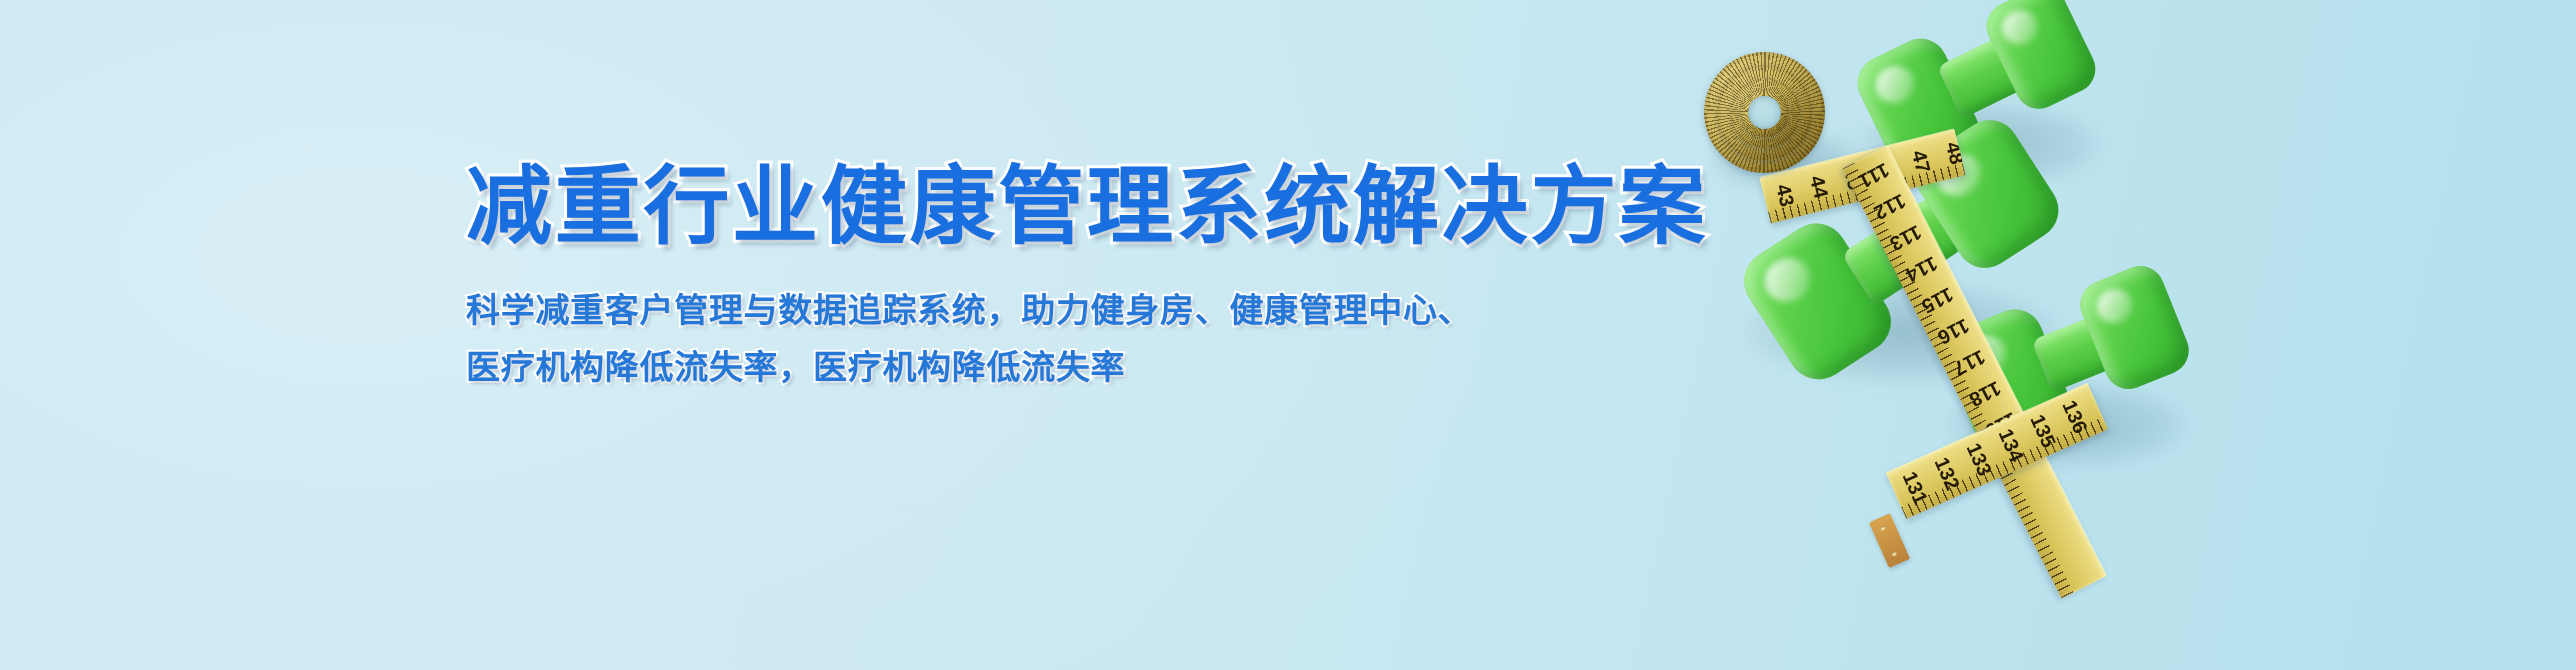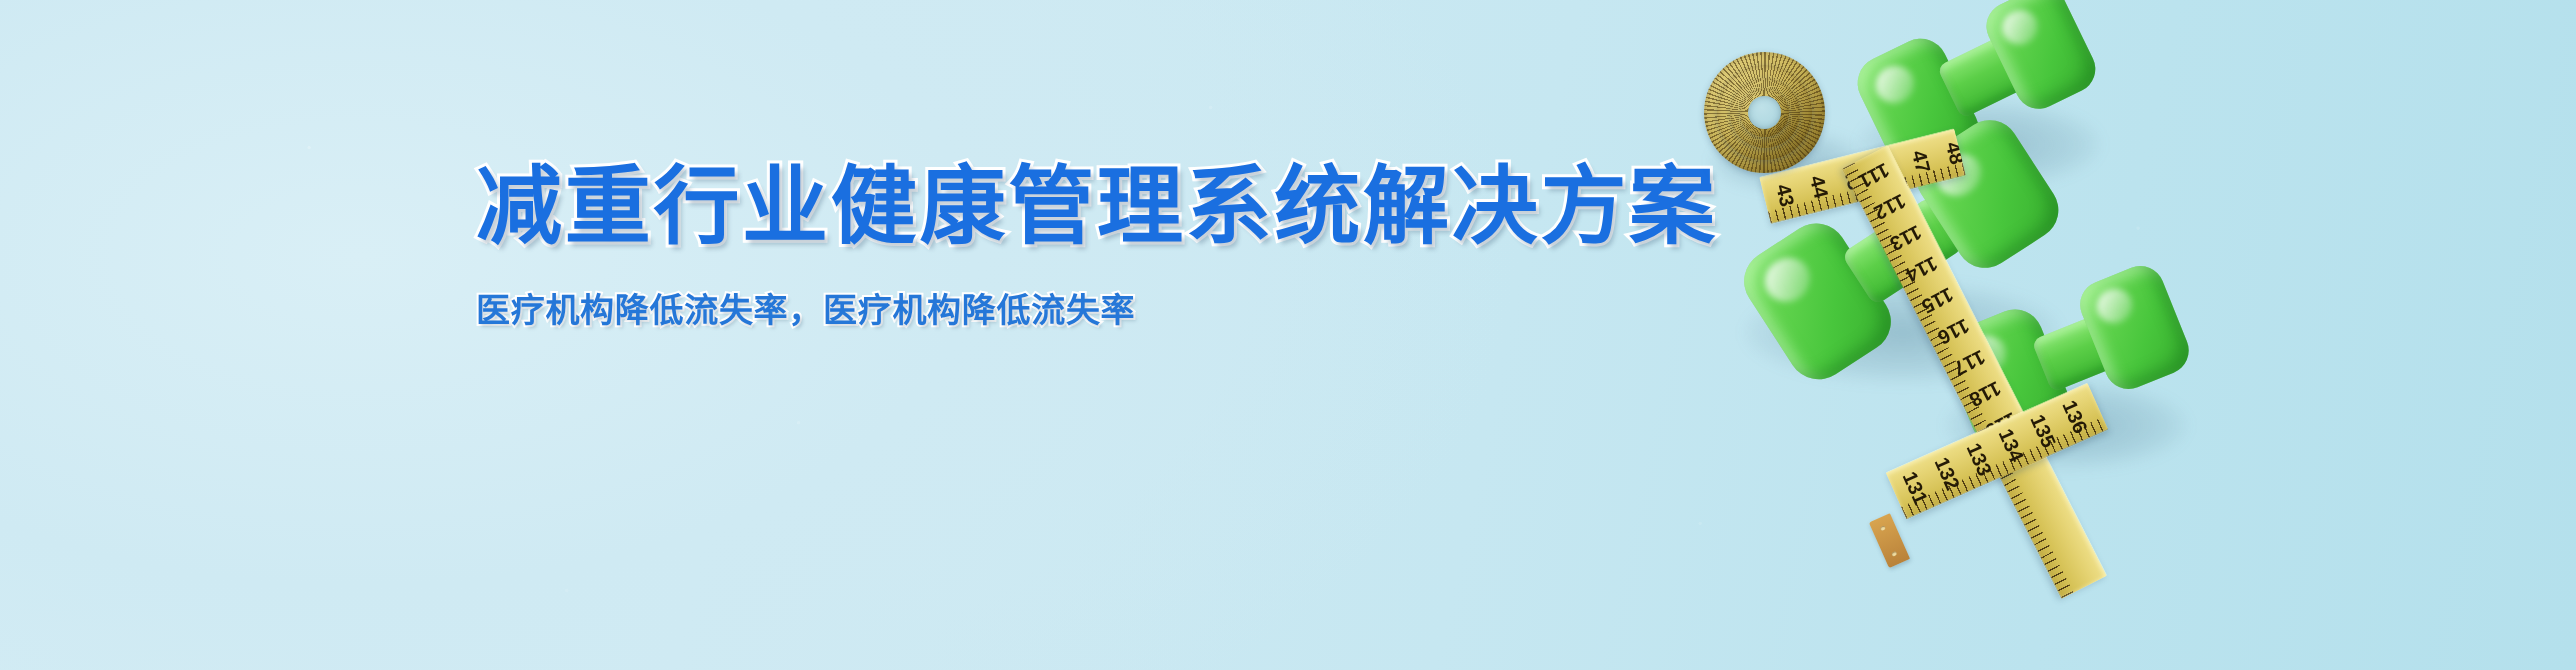--- a/index.html
+++ b/index.html
@@ -22,21 +22,21 @@
     background-image:
       radial-gradient(circle at 12% 22%, rgba(255,255,255,.55) 0 1.3px, rgba(255,255,255,0) 2px),
       radial-gradient(circle at 31% 63%, rgba(255,255,255,.40) 0 1.3px, rgba(255,255,255,0) 2px),
       radial-gradient(circle at 47% 16%, rgba(255,255,255,.35) 0 1.3px, rgba(255,255,255,0) 2px),
       radial-gradient(circle at 66% 78%, rgba(255,255,255,.30) 0 1.3px, rgba(255,255,255,0) 2px),
       radial-gradient(circle at 83% 34%, rgba(255,255,255,.30) 0 1.3px, rgba(255,255,255,0) 2px),
       radial-gradient(circle at 22% 88%, rgba(255,255,255,.28) 0 1.3px, rgba(255,255,255,0) 2px);
   }
 
   
-  .copy{position:absolute;left:476px;top:160px;width:1208px;}
+  .copy{position:absolute;left:466px;top:160px;width:1208px;}
 
   .headline{
     margin:0;
     font-size:86px;line-height:1.08;letter-spacing:2.7px;
     font-weight:700;white-space:nowrap;
     color:#1a6fe0;
     -webkit-text-stroke:6px #ffffff;
     paint-order:stroke fill;
     text-shadow:4px 4.7px 4.7px rgba(70,100,125,.30);
   }
@@ -170,20 +170,21 @@
 <body>
 
 <div class="banner">
 
   <div class="grain"></div>
 
   <div class="copy">
     <h1 class="headline">减重行业健康管理系统解决方案</h1>
 
     <p class="sub">
+      <span>科学减重客户管理与数据追踪系统，助力健身房、健康管理中心、</span>
       <span>医疗机构降低流失率，医疗机构降低流失率</span>
     </p>
   </div>
 
   <div class="photo">
 
     <div class="soft-shadow" style="left:47px;top:131px;width:154px;height:60px;"></div>
     <div class="soft-shadow" style="left:195px;top:101px;width:241px;height:87px;"></div>
     <div class="soft-shadow" style="left:81px;top:282px;width:315px;height:101px;"></div>
     <div class="soft-shadow" style="left:282px;top:382px;width:241px;height:87px;"></div>

